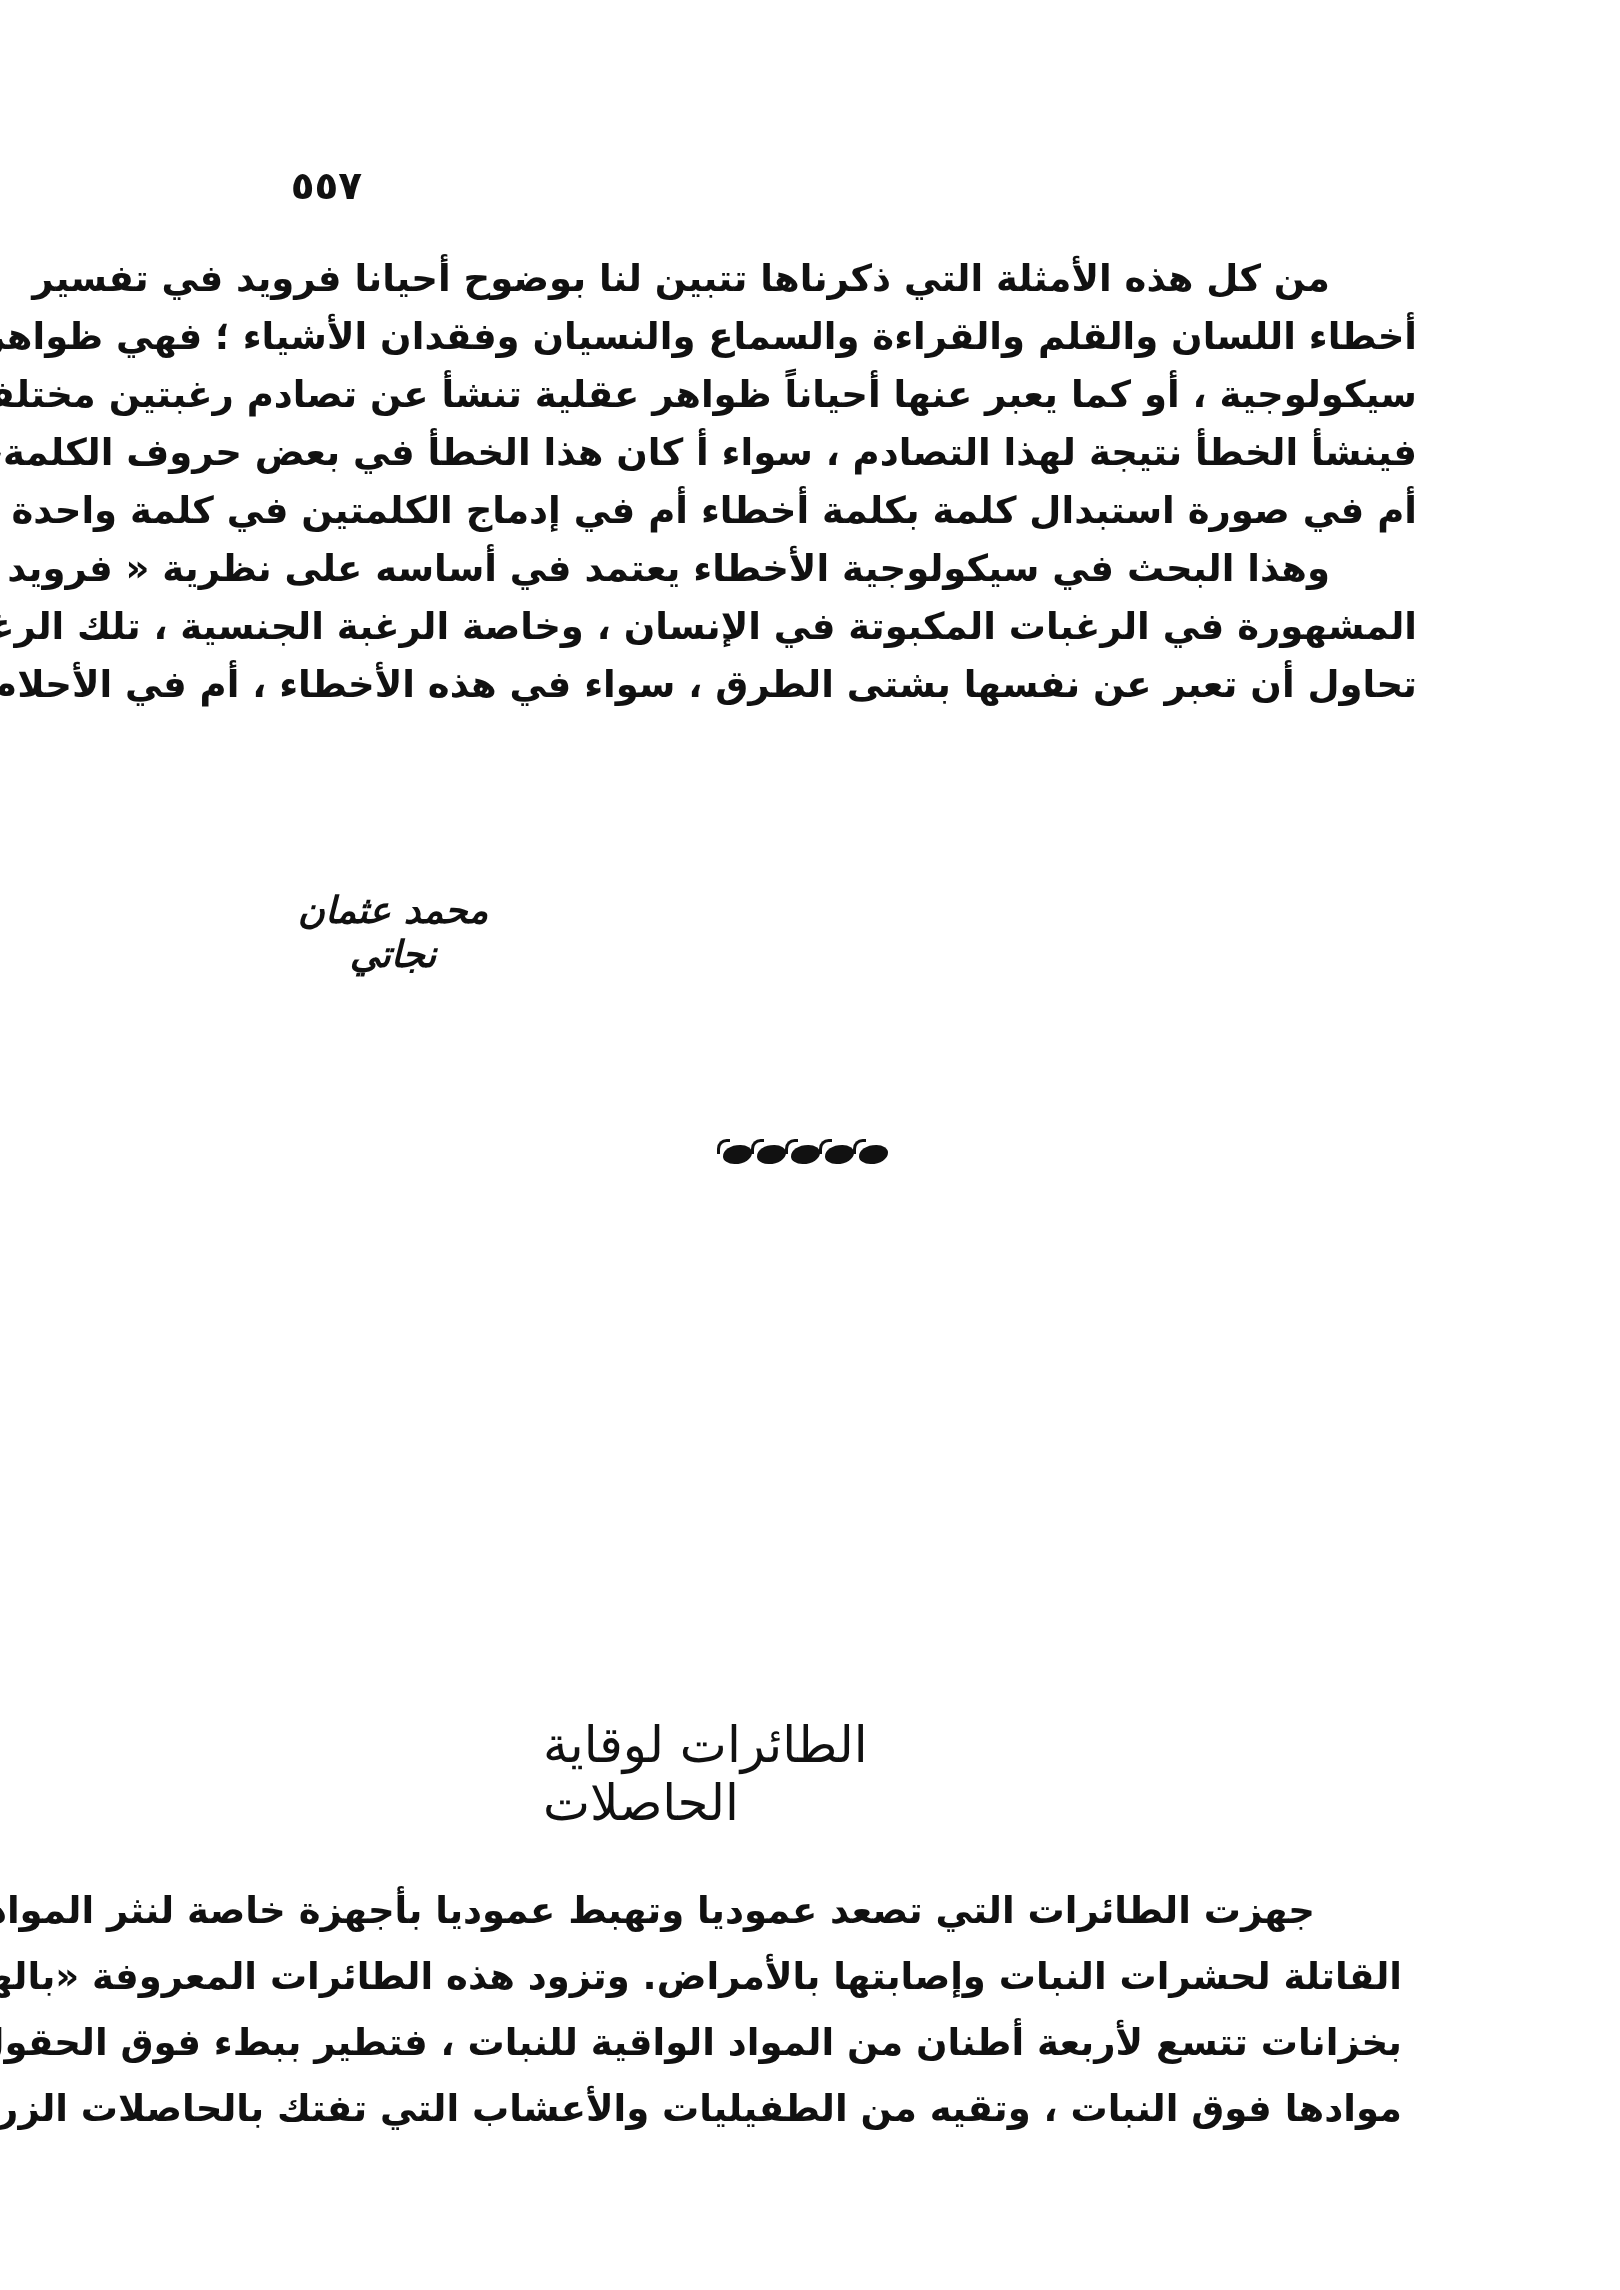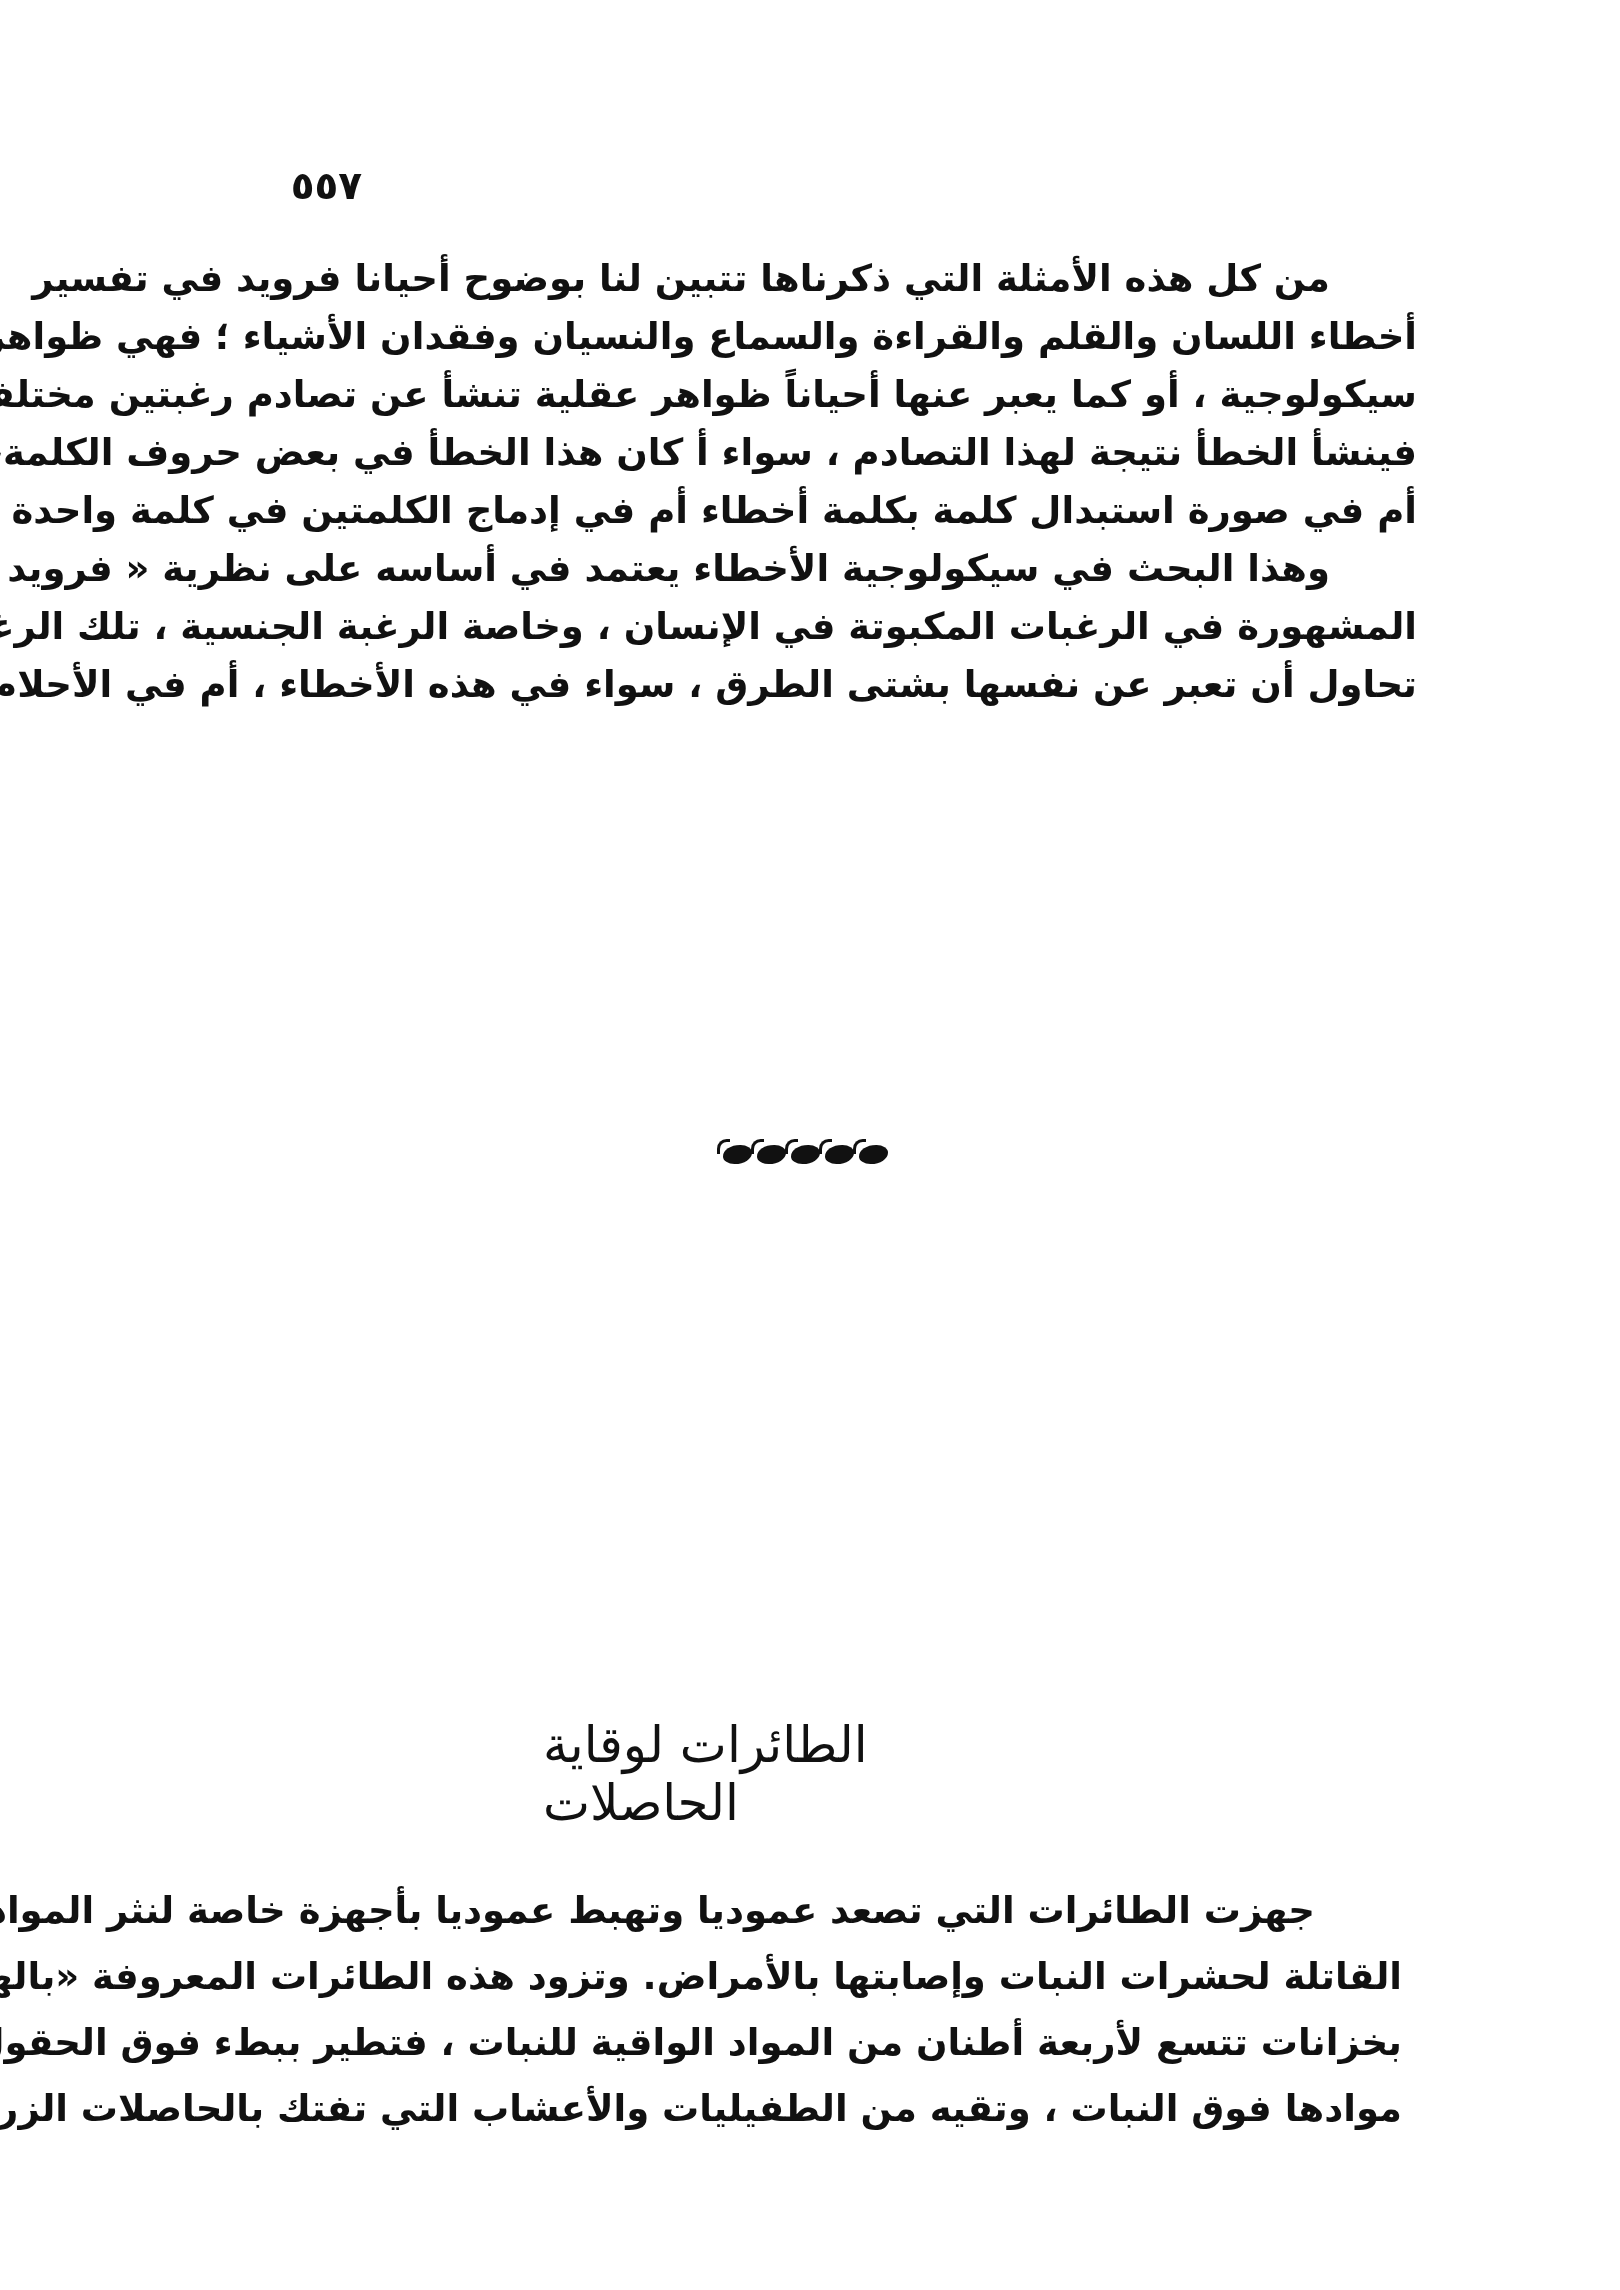--- a/index.html
+++ b/index.html
@@ -131,20 +131,21 @@
       <span class="line">فينشأ الخطأ نتيجة لهذا التصادم ، سواء أ كان هذا الخطأ في بعض حروف الكلمة،</span>
       <span class="line last">أم في صورة استبدال كلمة بكلمة أخطاء أم في إدماج الكلمتين في كلمة واحدة .</span>
     </div>
     <div>
       <span class="line first">وهذا البحث في سيكولوجية الأخطاء يعتمد في أساسه على نظرية « فرويد »</span>
       <span class="line">المشهورة في الرغبات المكبوتة في الإنسان ، وخاصة الرغبة الجنسية ، تلك الرغبات التي</span>
       <span class="line">تحاول أن تعبر عن نفسها بشتى الطرق ، سواء في هذه الأخطاء ، أم في الأحلام المختلفة.</span>
     </div>
   </div>
 
+  <div class="signature">محمد عثمان نجاتي</div>
 
   <div class="ornament">
     <span class="leaf"></span>
     <span class="leaf"></span>
     <span class="leaf"></span>
     <span class="leaf"></span>
     <span class="leaf"></span>
   </div>
 
   <div class="section-title">الطائرات لوقاية الحاصلات</div>

